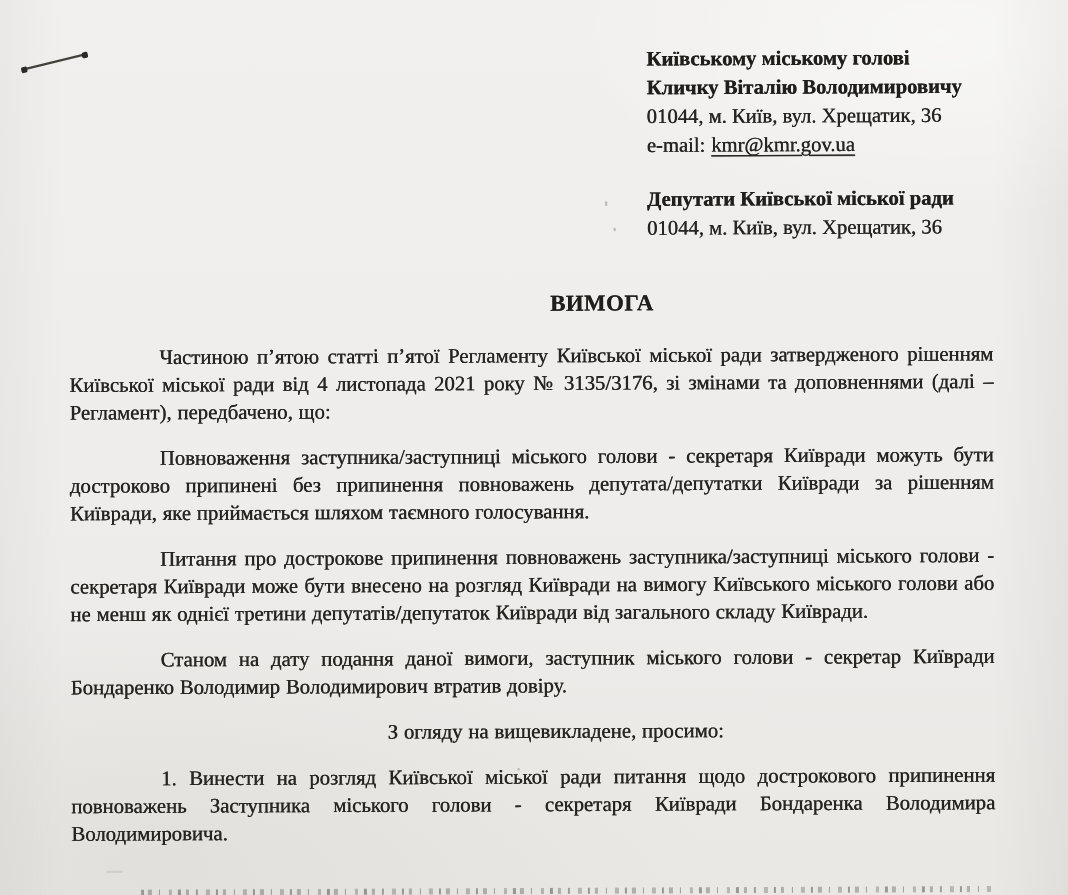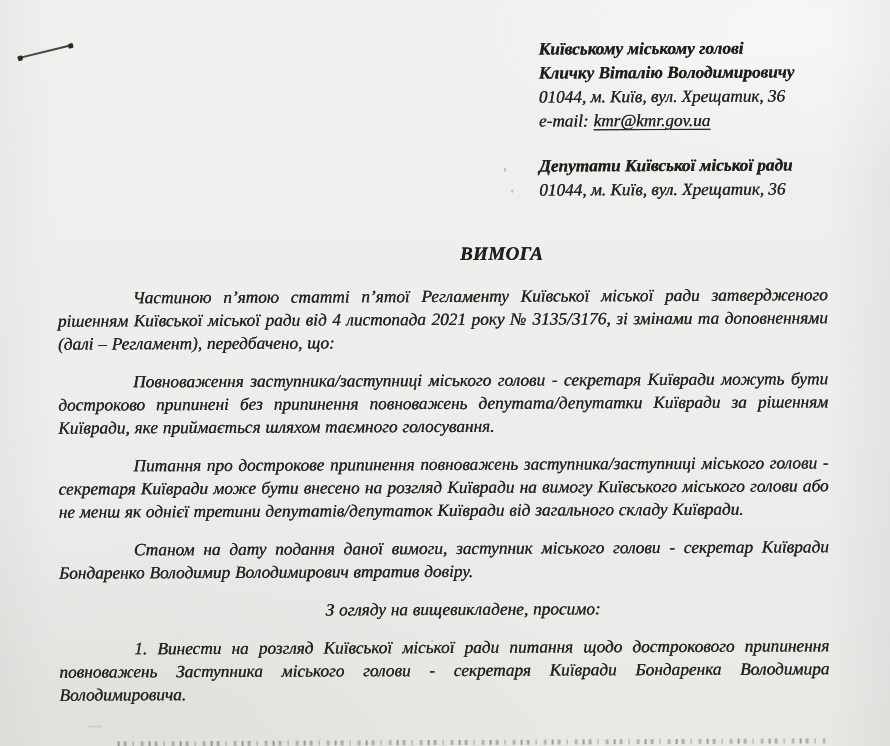--- a/index.html
+++ b/index.html
@@ -12,21 +12,20 @@
     width: 890px;
     height: 746px;
     overflow: hidden;
     background:
       radial-gradient(ellipse 700px 320px at 15% 96%, rgba(150,148,142,0.10), transparent 65%),
       radial-gradient(ellipse 520px 260px at 88% 4%, rgba(255,255,255,0.45), transparent 60%),
       linear-gradient(90deg, rgba(0,0,0,0.030), rgba(0,0,0,0) 6%, rgba(0,0,0,0) 93%, rgba(0,0,0,0.045)),
       linear-gradient(180deg, #f1f0ee 0%, #eeedeb 55%, #e9e8e5 100%);
     font-family: "Liberation Serif", "DejaVu Serif", serif;
     color: #272522;
-    font-style: italic;
   }
   .skew {
     position: absolute;
     inset: 0;
     transform: rotate(-0.25deg);
     transform-origin: 50% 50%;
   }
   .soft { text-shadow: 0.35px 0 0 currentColor; }
 
   

